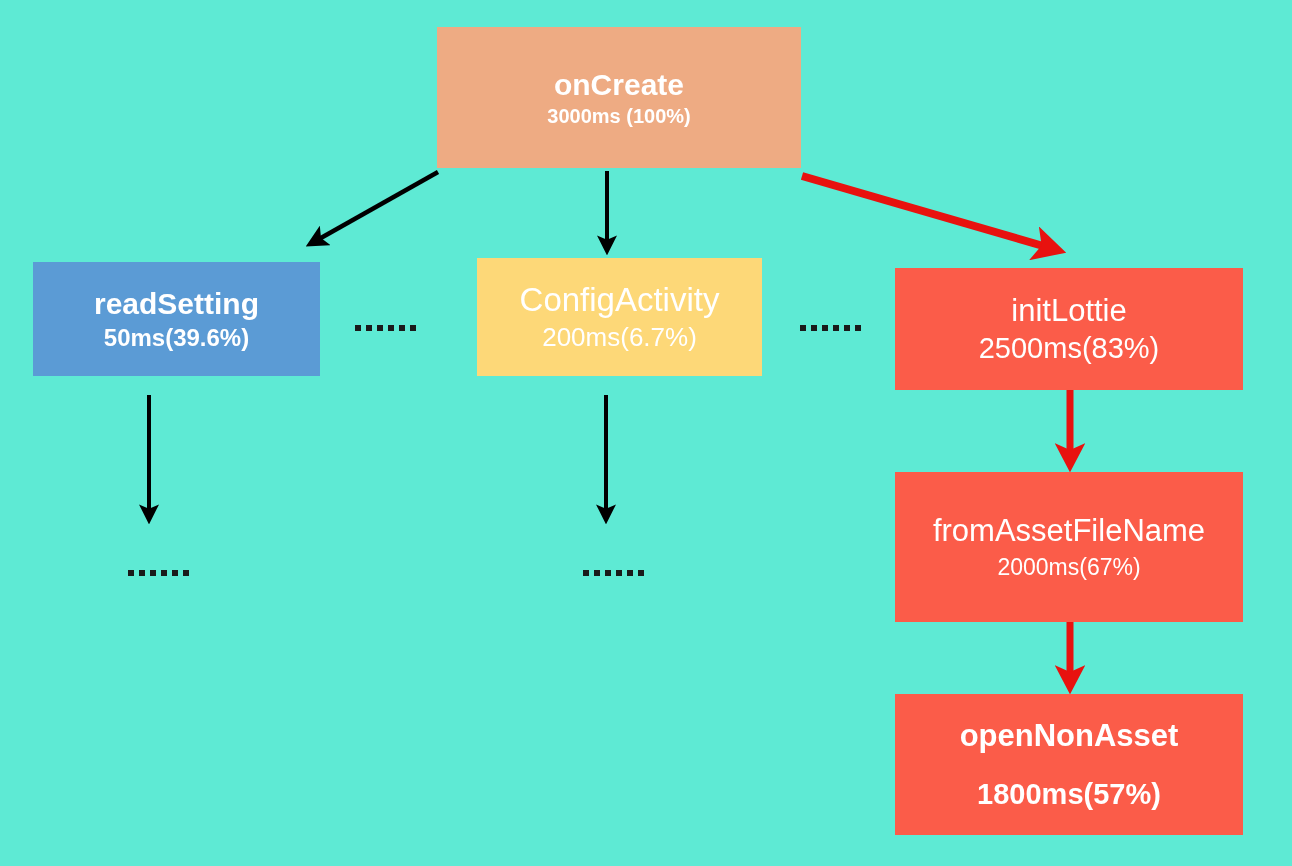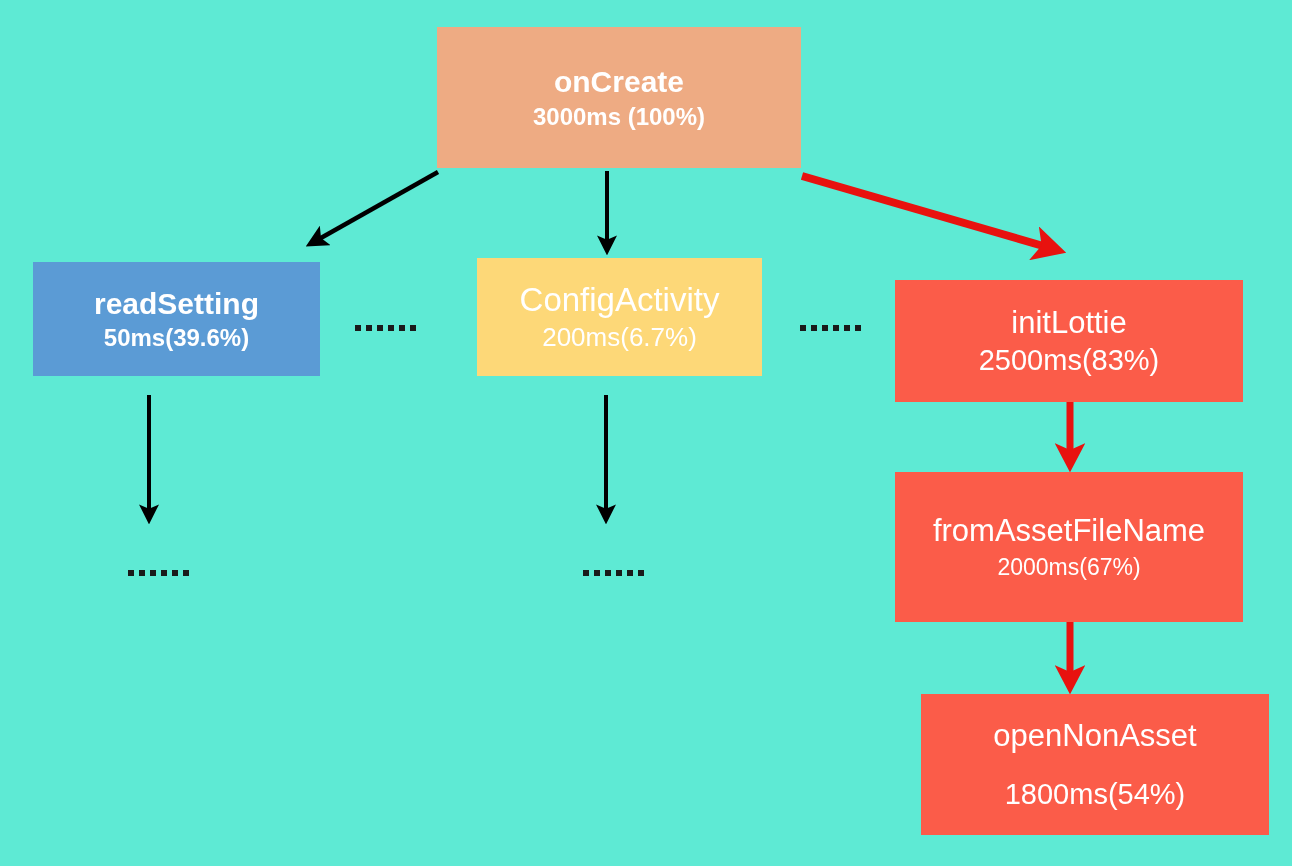--- a/index.html
+++ b/index.html
@@ -35,21 +35,21 @@
     white-space: nowrap;
   }
 
   
   #node-oncreate {
     left: 437px; top: 27px; width: 364px; height: 141px;
     background: #eeab83;
     font-weight: bold;
   }
   #node-oncreate .title { font-size: 30px; margin-bottom: 3px; }
-  #node-oncreate .metric { font-size: 24px; }
+  #node-oncreate .metric { font-size: 20px; }
 
   
   #node-readsetting {
     left: 33px; top: 262px; width: 287px; height: 114px;
     background: #5b9bd5;
     font-weight: bold;
   }
   #node-readsetting .title { font-size: 30px; margin-bottom: 2px; }
   #node-readsetting .metric { font-size: 24px; }
 
@@ -58,41 +58,41 @@
     left: 465px; top: 258px; width: 285px; height: 118px;
     background: #fdd878;
     font-weight: normal;
     margin-left: 12px;
   }
   #node-configactivity .title { font-size: 33px; margin-bottom: 2px; }
   #node-configactivity .metric { font-size: 26px; }
 
   
   #node-initlottie {
-    left: 895px; top: 280px; width: 348px; height: 122px;
+    left: 895px; top: 268px; width: 348px; height: 122px;
     background: #fb5c49;
     font-weight: normal;
   }
   #node-initlottie .title { font-size: 31px; margin-bottom: 2px; }
   #node-initlottie .metric { font-size: 29px; text-align: right; }
 
   
   #node-fromasset {
     left: 895px; top: 472px; width: 348px; height: 150px;
     background: #fb5c49;
     font-weight: normal;
   }
   #node-fromasset .title { font-size: 31px; margin-bottom: 4px; }
   #node-fromasset .metric { font-size: 23px; }
 
   
   #node-opennonasset {
-    left: 921px; top: 694px; width: 348px; height: 141px;
+    left: 895px; top: 694px; width: 348px; height: 141px;
     background: #fb5c49;
-    font-weight: normal;
+    font-weight: bold;
     gap: 7px;
   }
   #node-opennonasset .title { font-size: 31px; margin-bottom: 16px; }
   #node-opennonasset .metric { font-size: 29px; }
 
   
   .ellipsis {
     position: absolute;
     display: flex;
     gap: 5px;
@@ -167,21 +167,21 @@
     <span class="metric">2500ms(83%)</span>
   </div>
 
   <div class="node" id="node-fromasset">
     <span class="title">fromAssetFileName</span>
     <span class="metric">2000ms(67%)</span>
   </div>
 
   <div class="node" id="node-opennonasset">
     <span class="title">openNonAsset</span>
-    <span class="metric">1800ms(54%)</span>
+    <span class="metric">1800ms(57%)</span>
   </div>
 
   <div class="ellipsis" id="ellipsis-left-mid">
     <span></span>
     <span></span>
     <span></span>
     <span></span>
     <span></span>
     <span></span>
   </div>

